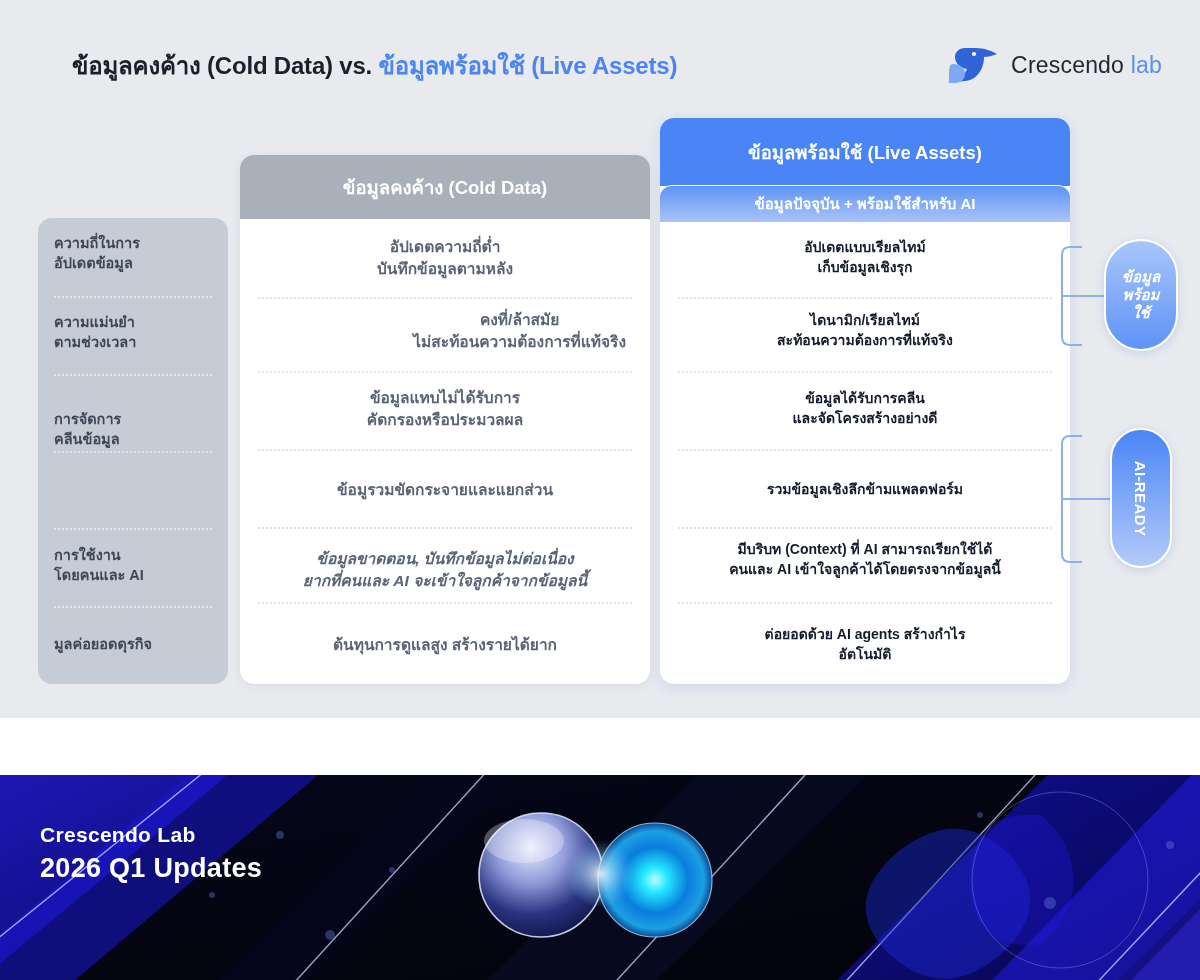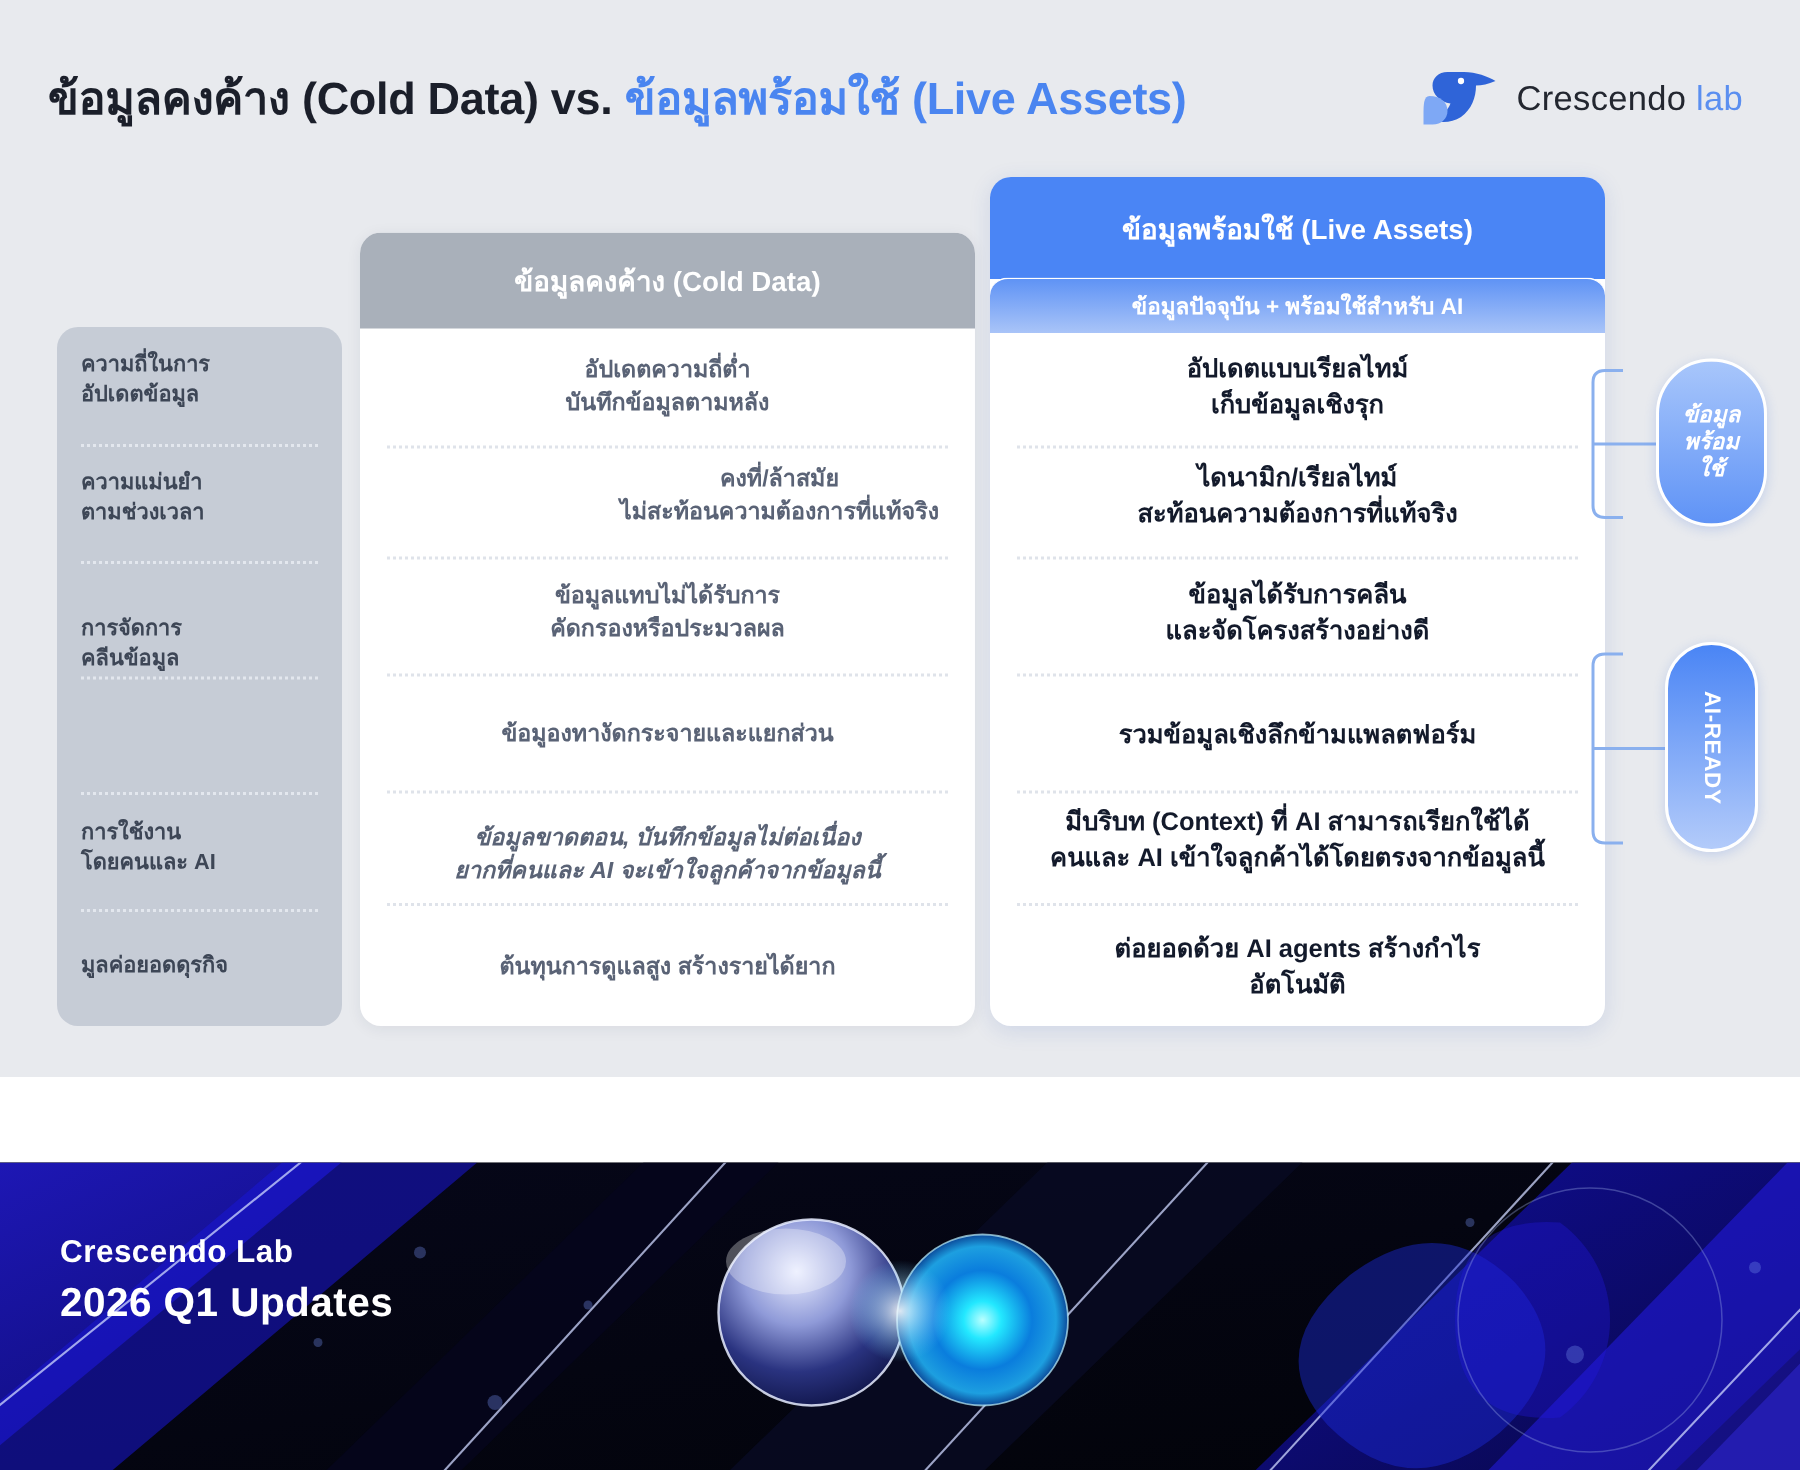--- a/index.html
+++ b/index.html
@@ -28,22 +28,22 @@
 
   
   .header {
     position: absolute;
     left: 0; top: 34px;
     width: 1200px; height: 62px;
     display: flex;
     align-items: center;
   }
   .title {
-    margin-left: 32px;
-    font-size: 30px;
+    margin-left: 72px;
+    font-size: 24px;
     font-weight: 700;
     letter-spacing: -0.2px;
     white-space: nowrap;
     color: #1b1f2a;
   }
   .title .accent { color: #4a85f0; }
   .title .vs { color: #1b1f2a; font-weight: 700; }
 
   .logo-wrap {
     position: absolute;
@@ -180,21 +180,21 @@
   .row span {
     white-space: pre-line;
     line-height: 1.42;
   }
   .cold-row span {
     font-size: 15.5px;
     font-weight: 600;
     color: #5a6376;
   }
   .live-row span {
-    font-size: 17px;
+    font-size: 14px;
     font-weight: 700;
     color: #131a2b;
   }
   .row-div {
     position: absolute;
     height: 0;
     border-top: 2px dotted #dfe3ea;
   }
   .cold-div { left: 18px; width: 374px; }
   .live-div { left: 18px; width: 374px; }
@@ -333,21 +333,21 @@
           </div>
           <div class="row cold-row" style="top: 82px; height: 60px; justify-content: flex-end;">
             <span>คงที่/ล้าสมัย
 ไม่สะท้อนความต้องการที่แท้จริง</span>
           </div>
           <div class="row cold-row" style="top: 160px; height: 60px;">
             <span>ข้อมูลแทบไม่ได้รับการ
 คัดกรองหรือประมวลผล</span>
           </div>
           <div class="row cold-row" style="top: 241px; height: 60px;">
-            <span>ข้อมูองทางัดกระจายและแยกส่วน</span>
+            <span>ข้อมูรวมขัดกระจายและแยกส่วน</span>
           </div>
           <div class="row cold-row" style="top: 321px; height: 60px; font-style: italic;">
             <span>ข้อมูลขาดตอน, บันทึกข้อมูลไม่ต่อเนื่อง
 ยากที่คนและ AI จะเข้าใจลูกค้าจากข้อมูลนี้</span>
           </div>
           <div class="row cold-row" style="top: 396px; height: 60px;">
             <span>ต้นทุนการดูแลสูง สร้างรายได้ยาก</span>
           </div>
           <div class="row-div cold-div" style="top: 78px;"></div>
           <div class="row-div cold-div" style="top: 152px;"></div>

